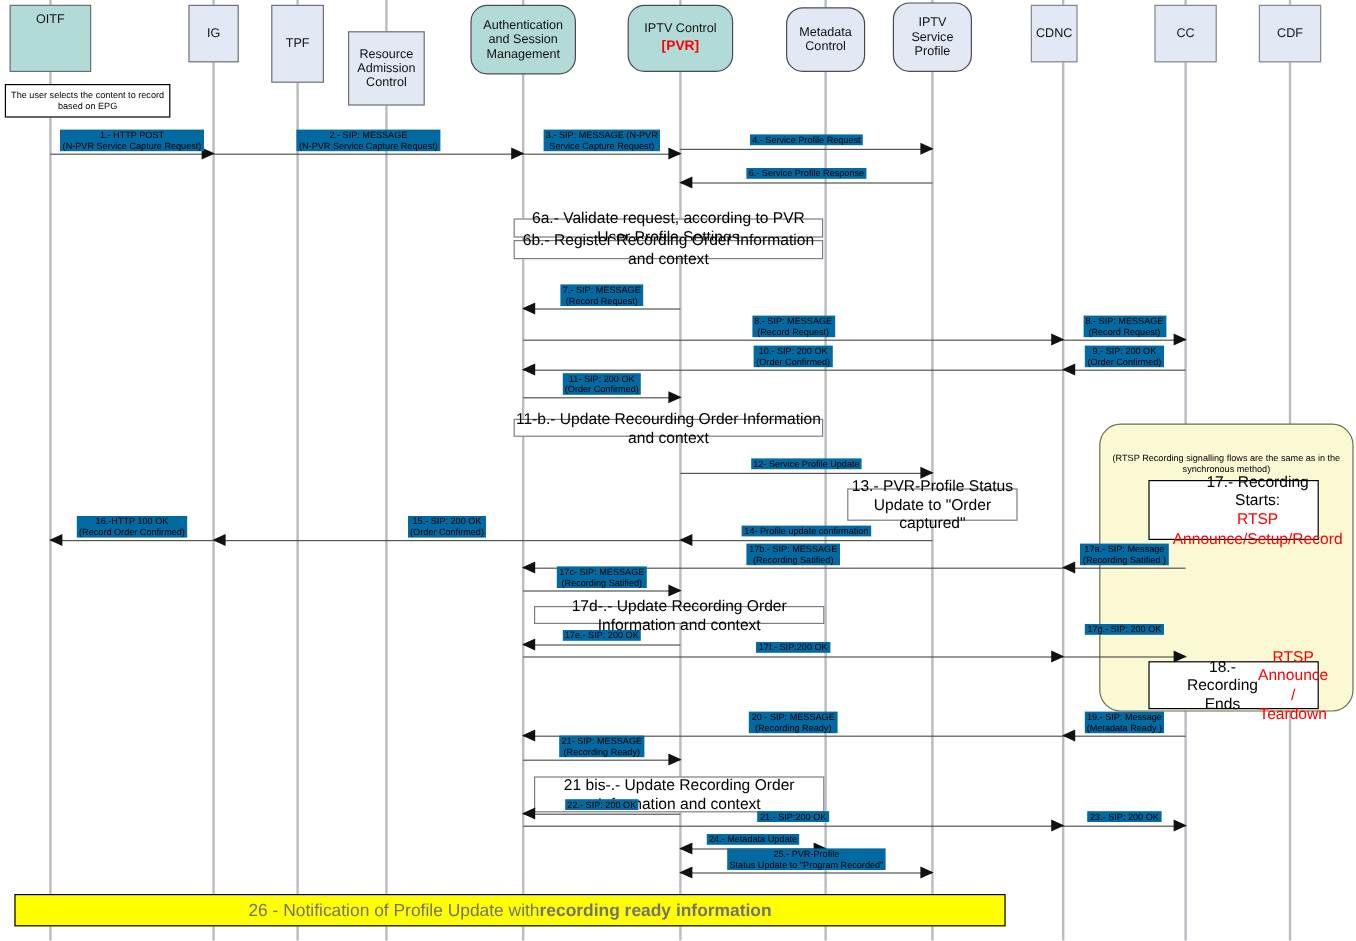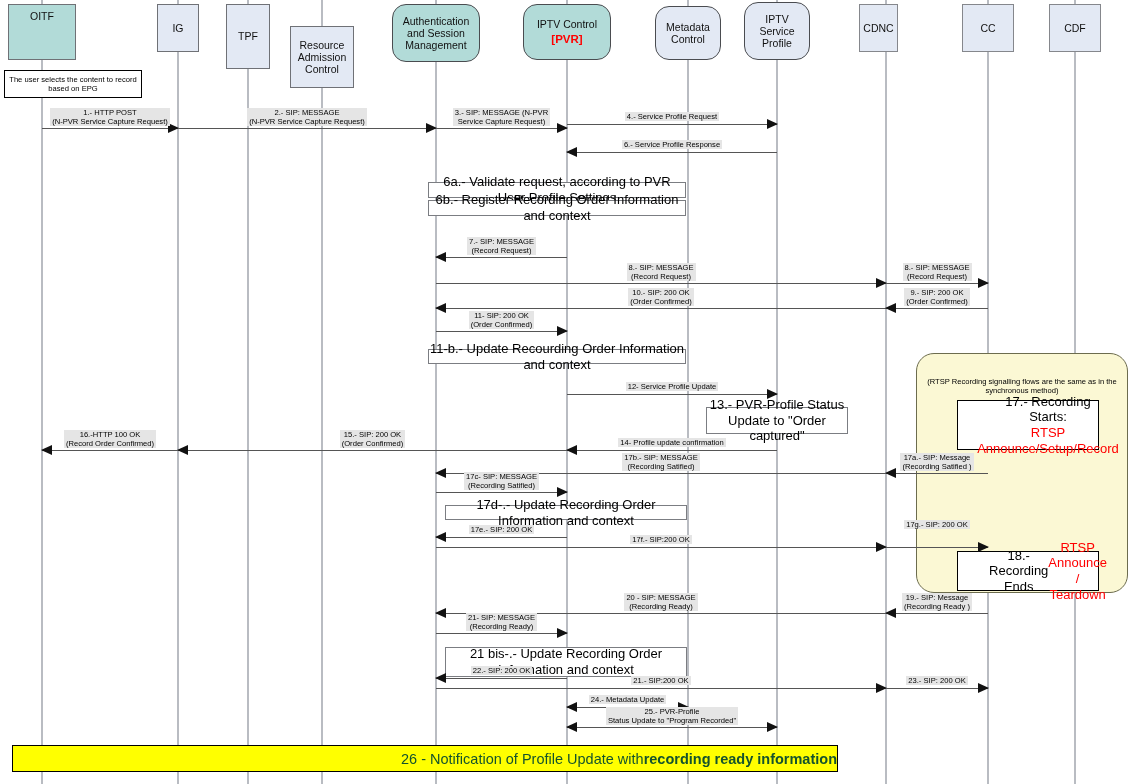--- a/index.html
+++ b/index.html
@@ -32,35 +32,35 @@
   .procbox.plain{border:1.2px solid #000;padding-left:40px;}
   .procbox .redline{color:#ff0000;display:block;}
 
   
   .rtsp-region{position:absolute;box-sizing:border-box;background:#fbf8d4;
        border:1.4px solid #6c6c4e;border-radius:18px;}
   .rtsp-caption{position:absolute;text-align:center;font-size:7.6px;line-height:1.25;color:#000;}
 
   
   .banner{position:absolute;box-sizing:border-box;background:#ffff00;border:1.6px solid #000;
-          display:flex;align-items:center;justify-content:flex-end;
-          font-size:14.5px;color:#14532d;}
+          display:flex;align-items:center;justify-content:center;
+          font-size:14.5px;color:#737373;}
   .banner b{font-weight:bold;}
 
   
   .msg{position:absolute;height:0;}
   .msg .line{position:absolute;left:0;top:0;height:0;border-top:1.5px solid #555;width:100%;}
   .msg .head{position:absolute;top:-5px;width:0;height:0;border-top:5.5px solid transparent;
              border-bottom:5.5px solid transparent;}
   .msg .head.right{right:-1px;border-left:11px solid #111;}
   .msg .head.left{left:-1px;border-right:11px solid #111;}
   .msg .lbl{position:absolute;left:0;width:100%;text-align:center;font-size:7.6px;
             line-height:1.2;color:#000;background:transparent;}
   .msg .lbl.above{bottom:3px;}
-  .msg .lbl span{background:#e5e5e5;padding:0 2px;display:inline-block;}
+  .msg .lbl span{background:#0369a1;padding:0 2px;display:inline-block;}
 </style>
 </head>
 <body>
 
 <div id="canvas">
     <div class="lifeline" style="left: 41px; height: 784px;"></div>
     <div class="lifeline" style="left: 177px; height: 784px;"></div>
     <div class="lifeline" style="left: 247px; height: 784px;"></div>
     <div class="lifeline" style="left: 321px; height: 784px;"></div>
     <div class="lifeline" style="left: 435px; height: 784px;"></div>
@@ -221,21 +221,21 @@
       <div class="lbl above" style="bottom: 3px; margin-bottom: 0px;"><span><div>17f.- SIP:200 OK</div></span></div>
     </div>
     <div class="msg" style="left: 886px; top: 547px; width: 102px;">
       <div class="line"></div>
       <div class="head right"></div>
       <div class="lbl above" style="bottom: 3px; margin-bottom: 15px;"><span><div>17g.- SIP: 200 OK</div></span></div>
     </div>
     <div class="msg" style="left: 886px; top: 613px; width: 102px;">
       <div class="line"></div>
       <div class="head left"></div>
-      <div class="lbl above" style="bottom: 2px; margin-bottom: 0px;"><span><div>19.- SIP: Message</div><div>(Recording Ready )</div></span></div>
+      <div class="lbl above" style="bottom: 2px; margin-bottom: 0px;"><span><div>19.- SIP: Message</div><div>(Metadata Ready )</div></span></div>
     </div>
     <div class="msg" style="left: 436px; top: 613px; width: 450px;">
       <div class="line"></div>
       <div class="head left"></div>
       <div class="lbl above" style="bottom: 2px; margin-bottom: 0px;"><span><div>20 - SIP: MESSAGE</div><div>(Recording Ready)</div></span></div>
     </div>
     <div class="msg" style="left: 436px; top: 633px; width: 131px;">
       <div class="line"></div>
       <div class="head right"></div>
       <div class="lbl above" style="bottom: 2px; margin-bottom: 0px;"><span><div>21- SIP: MESSAGE</div><div>(Recording Ready)</div></span></div>

